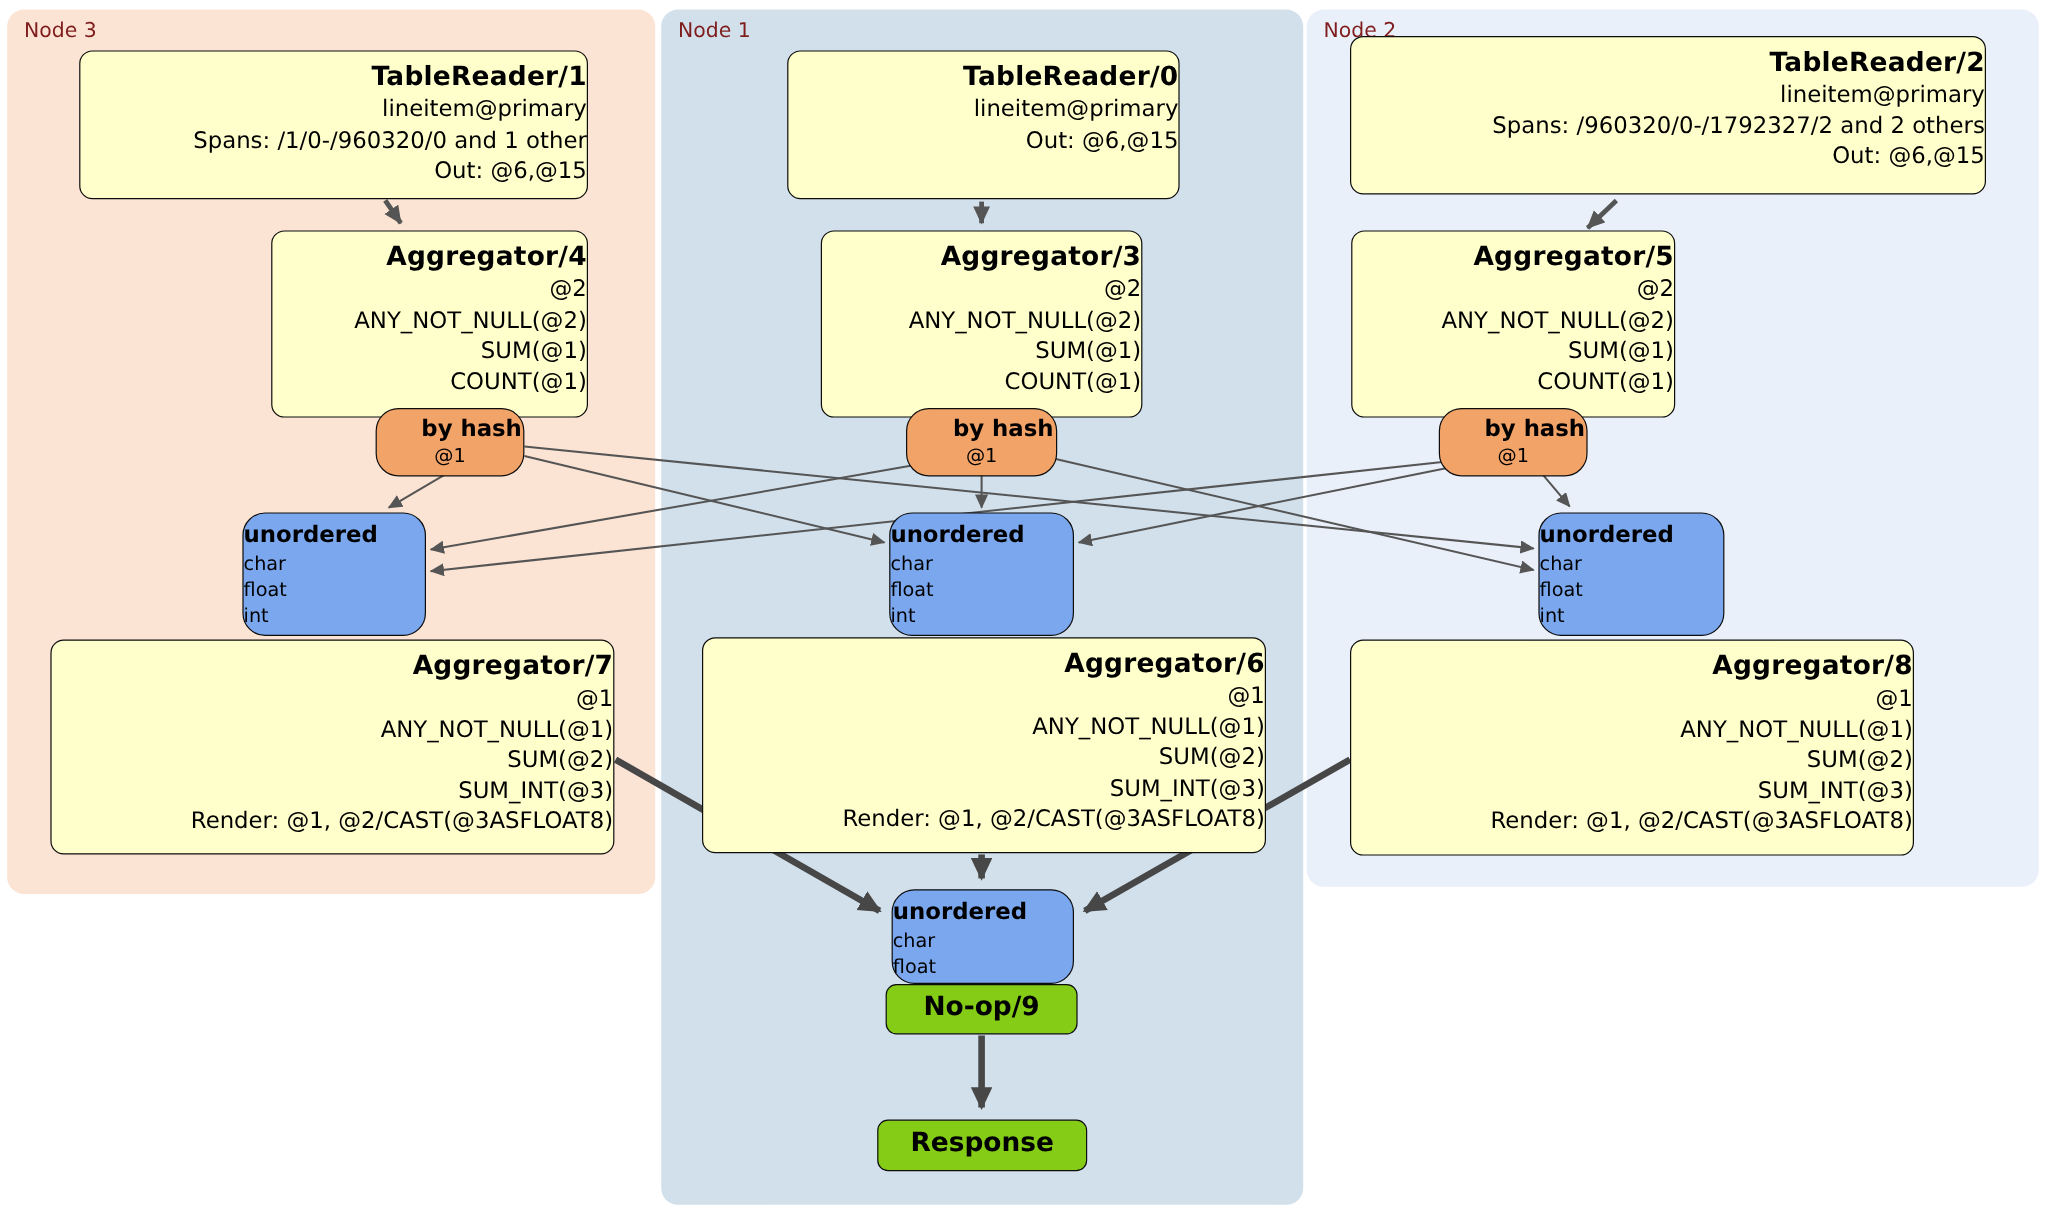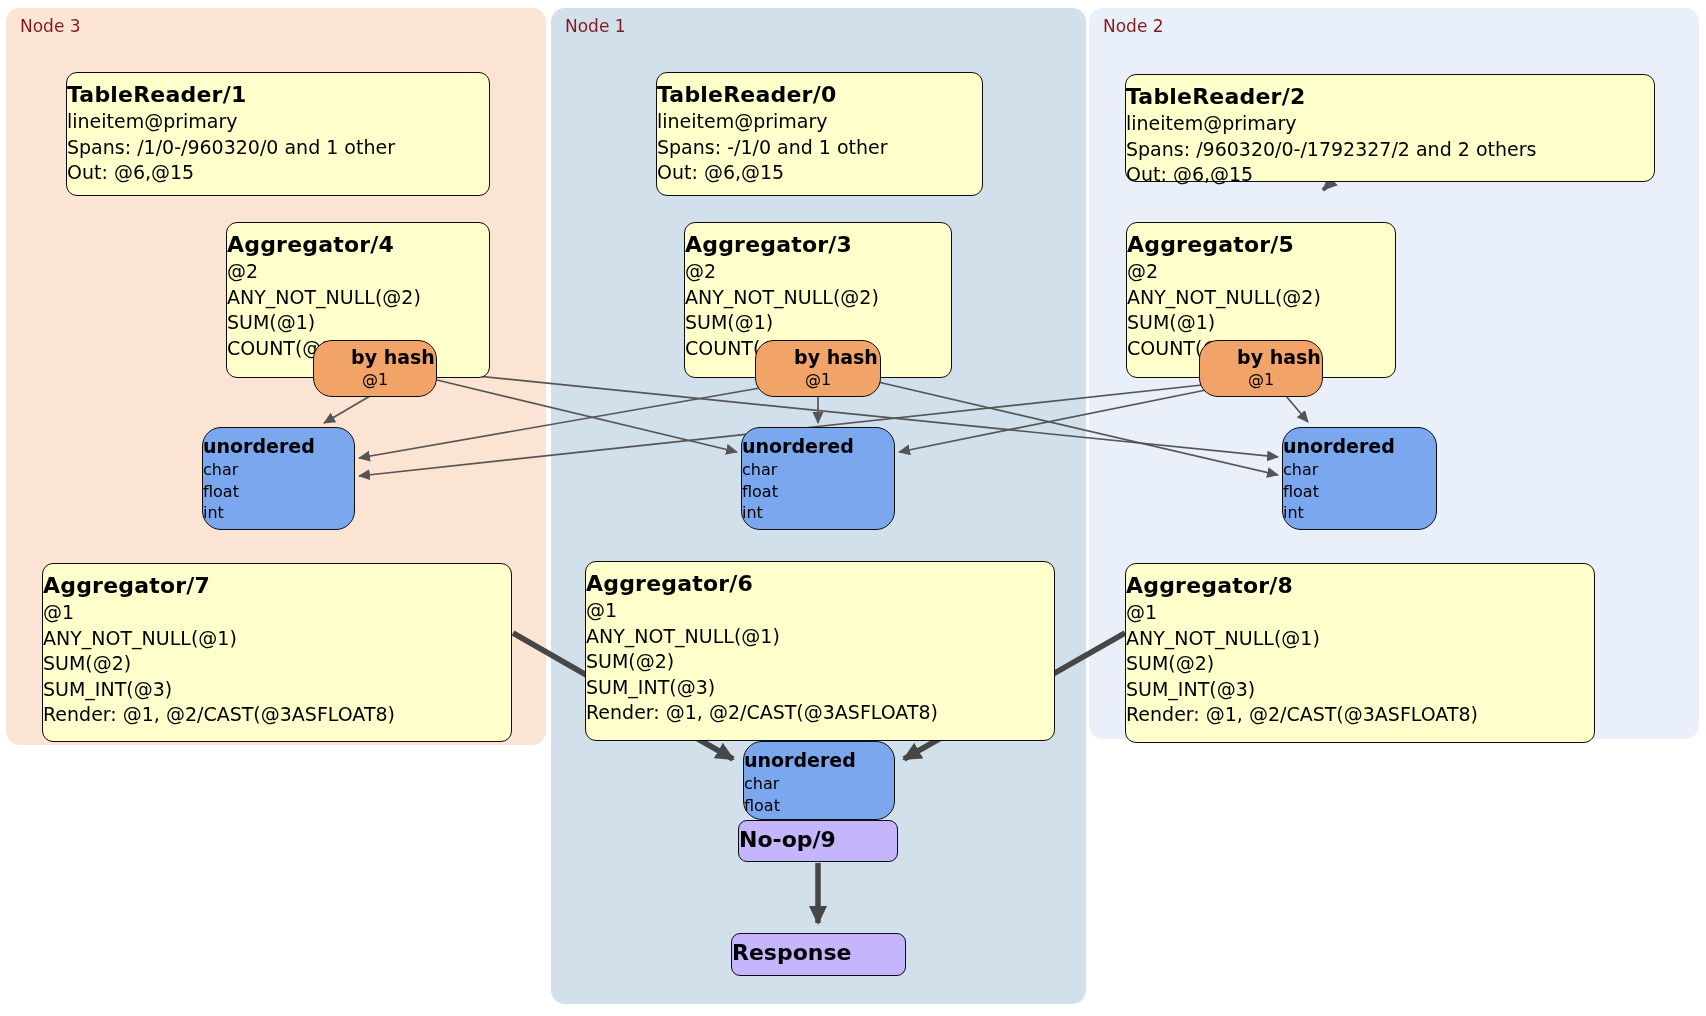--- a/index.html
+++ b/index.html
@@ -2,33 +2,33 @@
 <html><head>
 <meta charset="utf-8">
 <style>
   html,body{margin:0;padding:0;background:#ffffff;}
   body{font-family:"DejaVu Sans","Liberation Sans",sans-serif;}
   .canvas{position:relative;width:1706px;height:1016px;background:#ffffff;overflow:hidden;}
   .band{position:absolute;border-radius:14px;}
   .band-label{font-size:17px;color:#7f1d1d;padding:8px 0 0 14px;font-weight:400;}
   .edges{position:absolute;left:0;top:0;width:1706px;height:1016px;pointer-events:none;}
   .pbox{position:absolute;background:#ffffcc;border:1.6px solid #0d0d0d;border-radius:11px;
-        text-align:left;box-sizing:border-box;padding-top:7px;margin-top:30px;}
+        text-align:right;box-sizing:border-box;padding-top:7px;}
   .ptitle{font-weight:bold;font-size:22px;line-height:29px;color:#000;letter-spacing:.2px;}
   .pline{font-size:19px;line-height:25.5px;color:#000;}
   .router{position:absolute;background:#f2a368;border:1.8px solid #0d0d0d;border-radius:19px;
           text-align:center;box-sizing:border-box;padding-top:4px;}
   .rtitle{font-weight:bold;font-size:19px;line-height:24px;color:#000;margin-left:36px;}
   .rline{font-size:16px;line-height:21px;color:#000;}
   .sync{position:absolute;background:#7aa7ee;border:1.8px solid #0d0d0d;border-radius:19px;
         text-align:left;box-sizing:border-box;padding-top:6px;}
   .stitle{font-weight:bold;font-size:19px;line-height:25px;color:#000;}
   .sline{font-size:16px;line-height:21.5px;color:#000;}
-  .mini{position:absolute;background:#c4b5fd;border:1.8px solid #0d0d0d;border-radius:9px;
-        text-align:left;box-sizing:border-box;}
+  .mini{position:absolute;background:#84cc16;border:1.8px solid #0d0d0d;border-radius:9px;
+        text-align:center;box-sizing:border-box;}
   .mtitle{font-weight:bold;font-size:22px;line-height:38px;color:#000;}
 </style>
 </head>
 <body>
 
 <div class="canvas">
 
   <div class="band" style="left:6px;top:8px;width:540px;height:737px;background:#fce4d4;">
     <div class="band-label">Node 3</div>
   </div>
@@ -110,21 +110,20 @@
     <div class="pline">@1</div>
     <div class="pline">ANY_NOT_NULL(@1)</div>
     <div class="pline">SUM(@2)</div>
     <div class="pline">SUM_INT(@3)</div>
     <div class="pline">Render: @1, @2/CAST(@3ASFLOAT8)</div>
   </div>
 
   <div class="pbox" style="left:656px;top:42px;width:327px;height:124px;">
     <div class="ptitle">TableReader/0</div>
     <div class="pline">lineitem@primary</div>
-    <div class="pline">Spans: -/1/0 and 1 other</div>
     <div class="pline">Out: @6,@15</div>
   </div>
 
   <div class="pbox" style="left:684px;top:192px;width:268px;height:156px;">
     <div class="ptitle">Aggregator/3</div>
     <div class="pline">@2</div>
     <div class="pline">ANY_NOT_NULL(@2)</div>
     <div class="pline">SUM(@1)</div>
     <div class="pline">COUNT(@1)</div>
   </div>
@@ -143,21 +142,21 @@
 
   <div class="pbox" style="left:585px;top:531px;width:470px;height:180px;">
     <div class="ptitle">Aggregator/6</div>
     <div class="pline">@1</div>
     <div class="pline">ANY_NOT_NULL(@1)</div>
     <div class="pline">SUM(@2)</div>
     <div class="pline">SUM_INT(@3)</div>
     <div class="pline">Render: @1, @2/CAST(@3ASFLOAT8)</div>
   </div>
 
-  <div class="pbox" style="left:1125px;top:44px;width:530px;height:108px;">
+  <div class="pbox" style="left:1125px;top:30px;width:530px;height:132px;">
     <div class="ptitle">TableReader/2</div>
     <div class="pline">lineitem@primary</div>
     <div class="pline">Spans: /960320/0-/1792327/2 and 2 others</div>
     <div class="pline">Out: @6,@15</div>
   </div>
 
   <div class="pbox" style="left:1126px;top:192px;width:270px;height:156px;">
     <div class="ptitle">Aggregator/5</div>
     <div class="pline">@2</div>
     <div class="pline">ANY_NOT_NULL(@2)</div>

